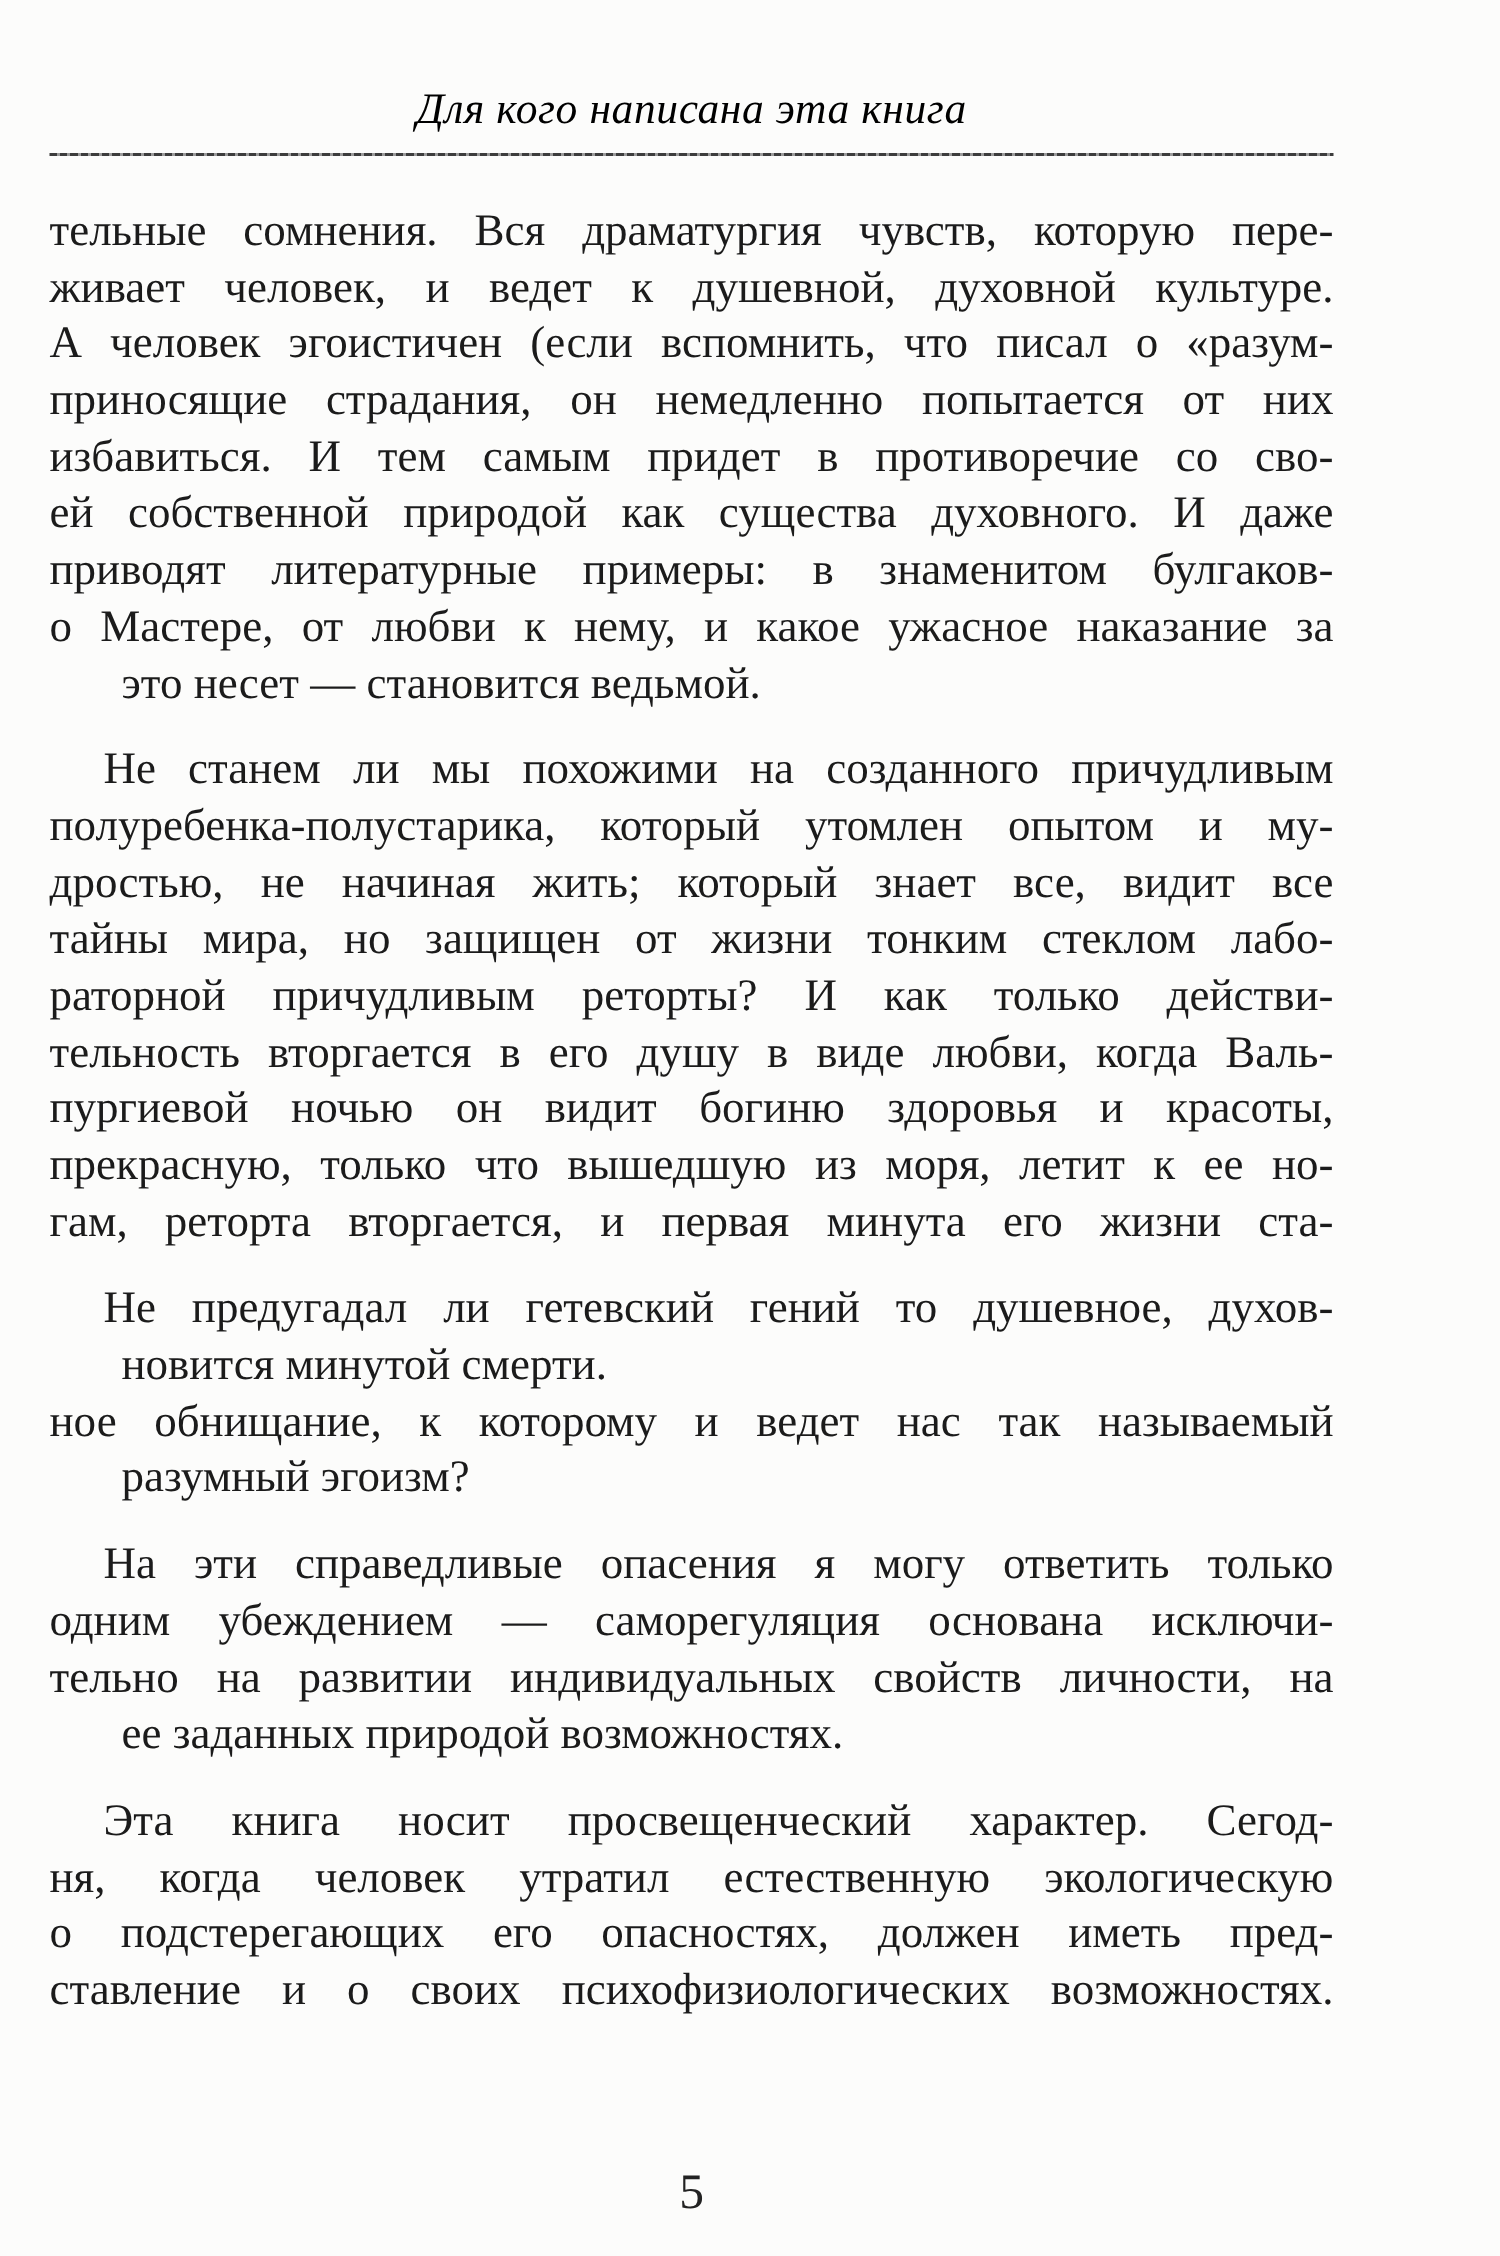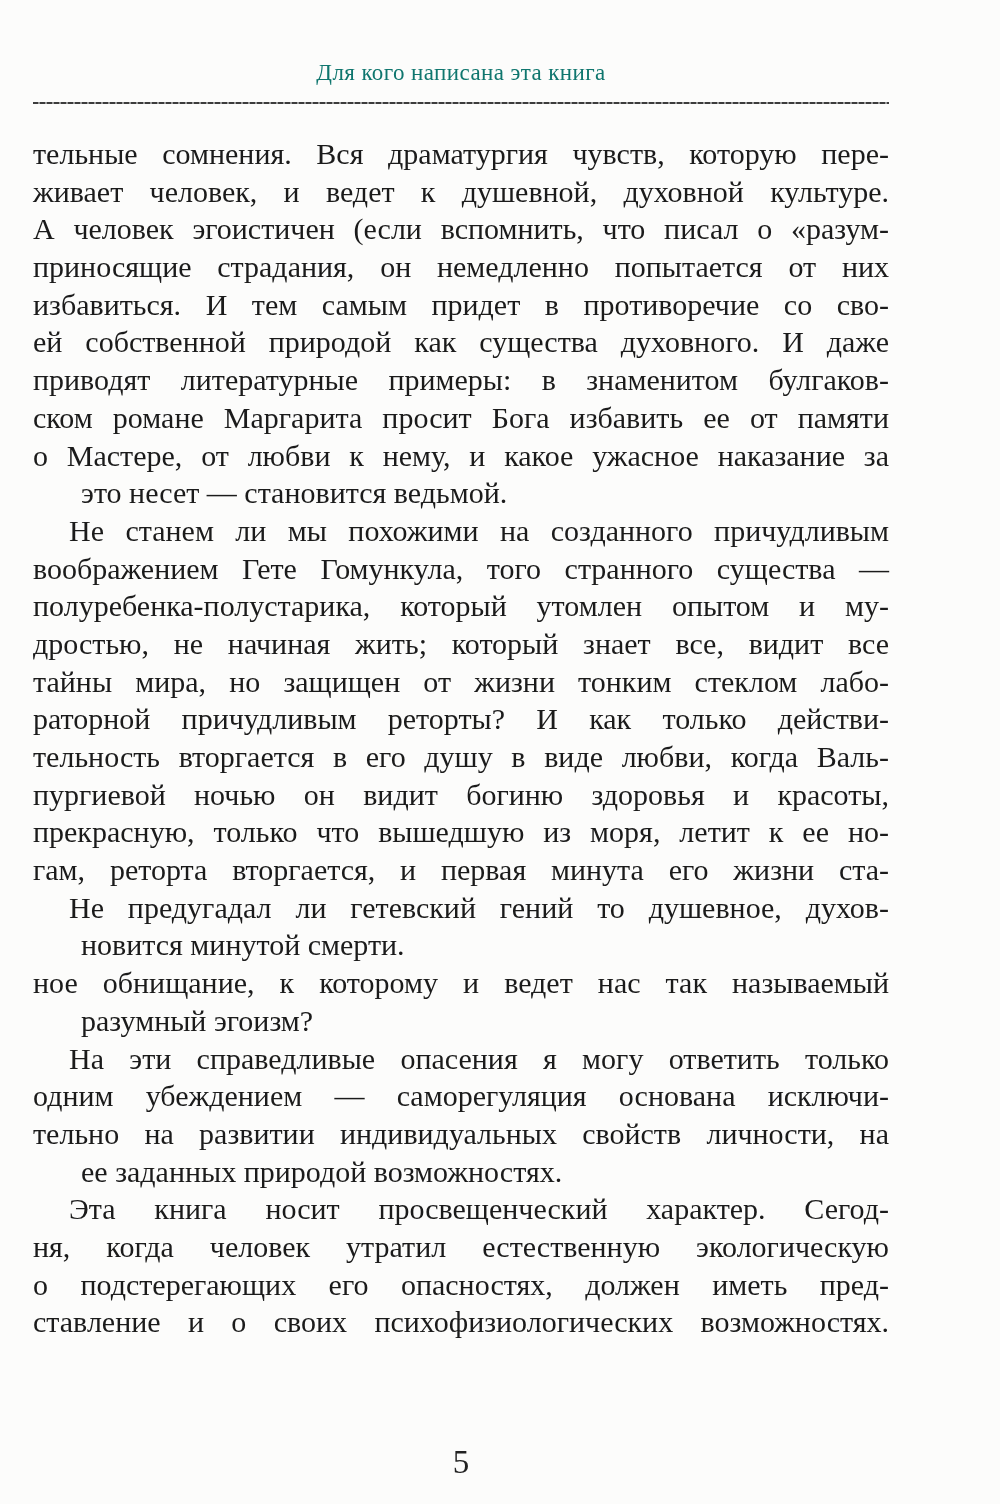--- a/index.html
+++ b/index.html
@@ -22,24 +22,25 @@
   }
   .content {
     position: absolute;
     left: 33px;
     top: 0;
     width: 856px;
   }
   .running-head-title {
     margin-top: 56px;
     text-align: center;
-    font-size: 23px;
+    font-style: italic;
+    font-size: 29px;
     line-height: 34px;
     letter-spacing: 0.4px;
-    color: #0f766e;
+    color: #000000;
   }
   .header-rule {
     margin-top: 12px;
     height: 2px;
     background: repeating-linear-gradient(90deg,
       #3c3c3c 0px, #3c3c3c 5px,
       #9a9a9a 5px, #9a9a9a 7px);
   }
   .body-text {
     margin-top: 31px;
@@ -53,20 +54,21 @@
     white-space: normal;
     height: 37.7px;
     overflow: visible;
   }
   .line.end {
     text-align-last: left;
     margin-left: 48px;
   }
   .line.ind {
     text-indent: 36px;
+    margin-top: 20px;
   }
   .folio {
     position: absolute;
     left: 33px;
     top: 1444px;
     width: 856px;
     text-align: center;
     font-size: 33px;
     color: #222;
   }
@@ -82,25 +84,23 @@
     <div class="header-rule"></div>
 
     <div class="body-text" id="body-text">
         <div class="line">тельные сомнения. Вся драматургия чувств, которую пере-</div>
         <div class="line">живает человек, и ведет к душевной, духовной культуре.</div>
         <div class="line">А человек эгоистичен (если вспомнить, что писал о «разум-</div>
         <div class="line">приносящие страдания, он немедленно попытается от них</div>
         <div class="line">избавиться. И тем самым придет в противоречие со сво-</div>
         <div class="line">ей собственной природой как существа духовного. И даже</div>
         <div class="line">приводят литературные примеры: в знаменитом булгаков-</div>
-        <div class="line">ском романе Маргарита просит Бога избавить ее от памяти</div>
         <div class="line">о Мастере, от любви к нему, и какое ужасное наказание за</div>
         <div class="line end">это несет — становится ведьмой.</div>
         <div class="line ind">Не станем ли мы похожими на созданного причудливым</div>
-        <div class="line">воображением Гете Гомункула, того странного существа —</div>
         <div class="line">полуребенка-полустарика, который утомлен опытом и му-</div>
         <div class="line">дростью, не начиная жить; который знает все, видит все</div>
         <div class="line">тайны мира, но защищен от жизни тонким стеклом лабо-</div>
         <div class="line">раторной причудливым реторты? И как только действи-</div>
         <div class="line">тельность вторгается в его душу в виде любви, когда Валь-</div>
         <div class="line">пургиевой ночью он видит богиню здоровья и красоты,</div>
         <div class="line">прекрасную, только что вышедшую из моря, летит к ее но-</div>
         <div class="line">гам, реторта вторгается, и первая минута его жизни ста-</div>
         <div class="line ind">Не предугадал ли гетевский гений то душевное, духов-</div>
         <div class="line end">новится минутой смерти.</div>

